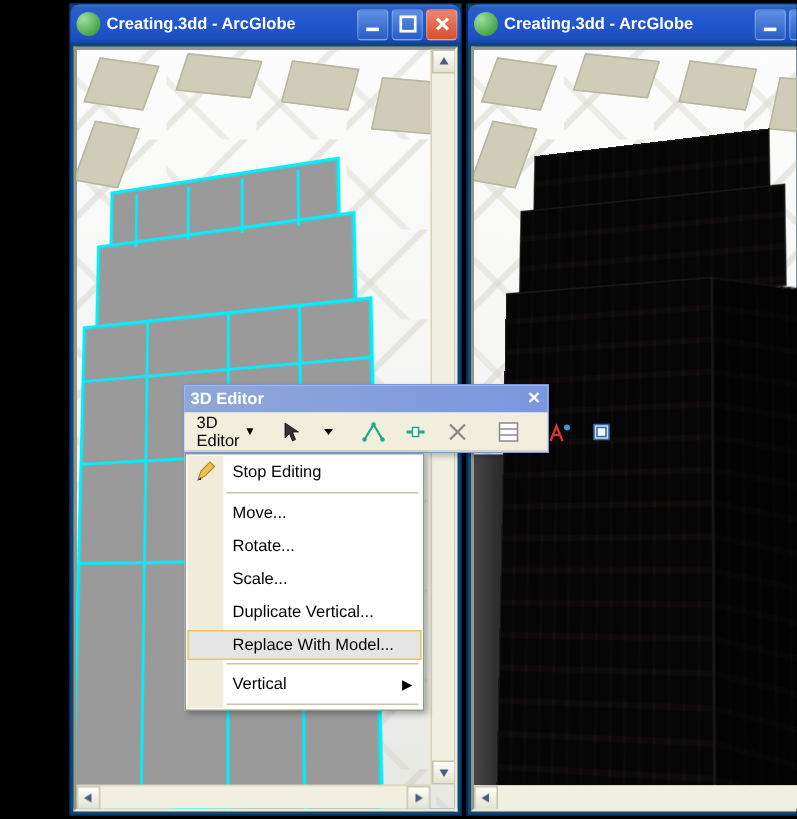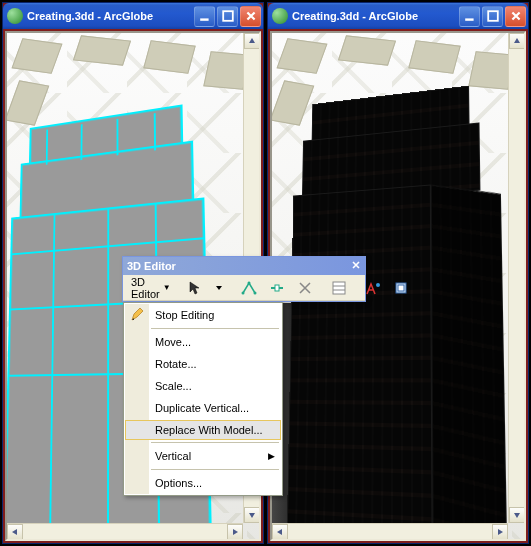--- a/index.html
+++ b/index.html
@@ -1,23 +1,24 @@
 <!DOCTYPE html>
 <html><head>
 <meta charset="utf-8">
 <style>
   * { box-sizing: border-box; margin: 0; padding: 0; font-family: Tahoma, sans-serif; font-size: 11px; }
   body { background: #000; width: 531px; height: 546px; position: relative; overflow: hidden; }
   
   .window {
     position: absolute;
     border: 1px solid #0a246a;
-    background: #7f1d1d;
+    background: #0c4a6e;
     display: flex;
     flex-direction: column;
+    margin-left: 44px;
   }
   .titlebar {
     height: 26px;
     background: linear-gradient(to bottom, #3b77dd 0%, #2a5dc7 8%, #2359cf 40%, #1c4ec0 88%, #1441a5 100%);
     display: flex;
     align-items: center;
     padding: 0 2px 0 4px;
     color: #fff;
     font-weight: bold;
     font-size: 12px;
@@ -432,16 +433,13 @@
   </div>
   <div class="dd-item highlight">
     <span>Replace With Model...</span>
   </div>
   <div class="dd-sep"></div>
   <div class="dd-item">
     <span>Vertical</span>
     <span class="sub">▶</span>
   </div>
   <div class="dd-sep"></div>
-  <div class="dd-item">
-    <span>Options...</span>
-  </div>
 </div>
 
 </body></html>

